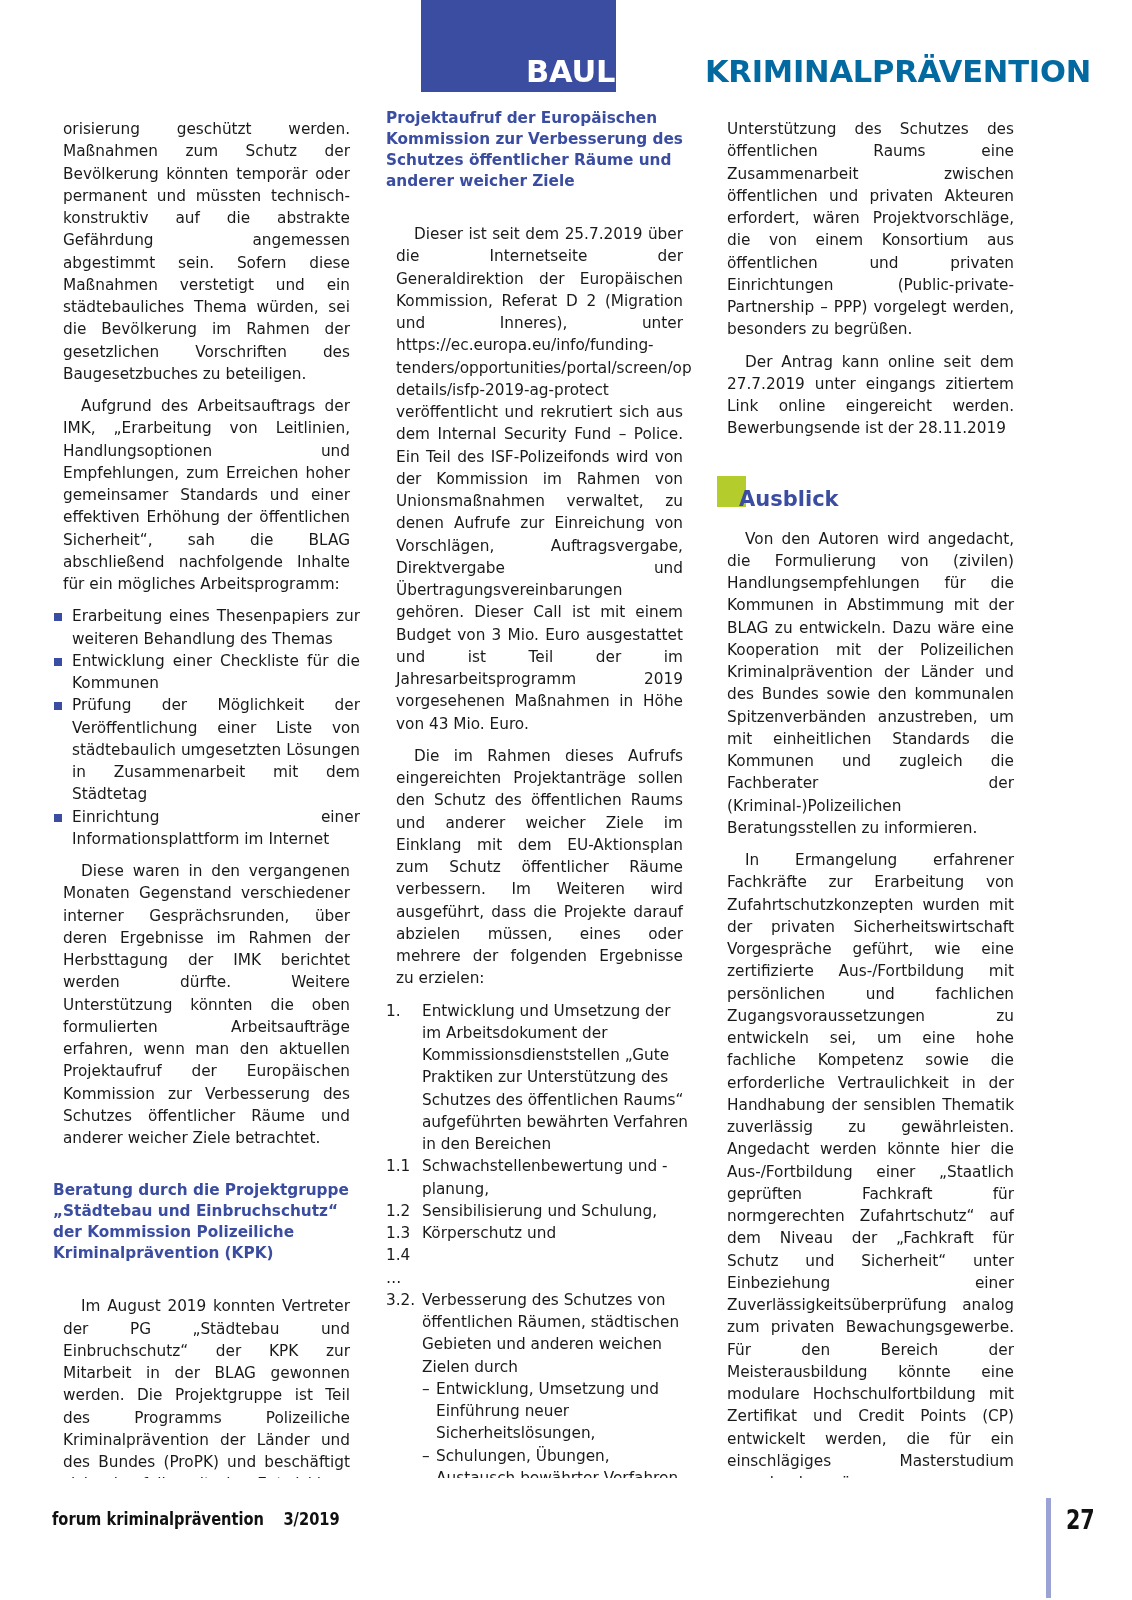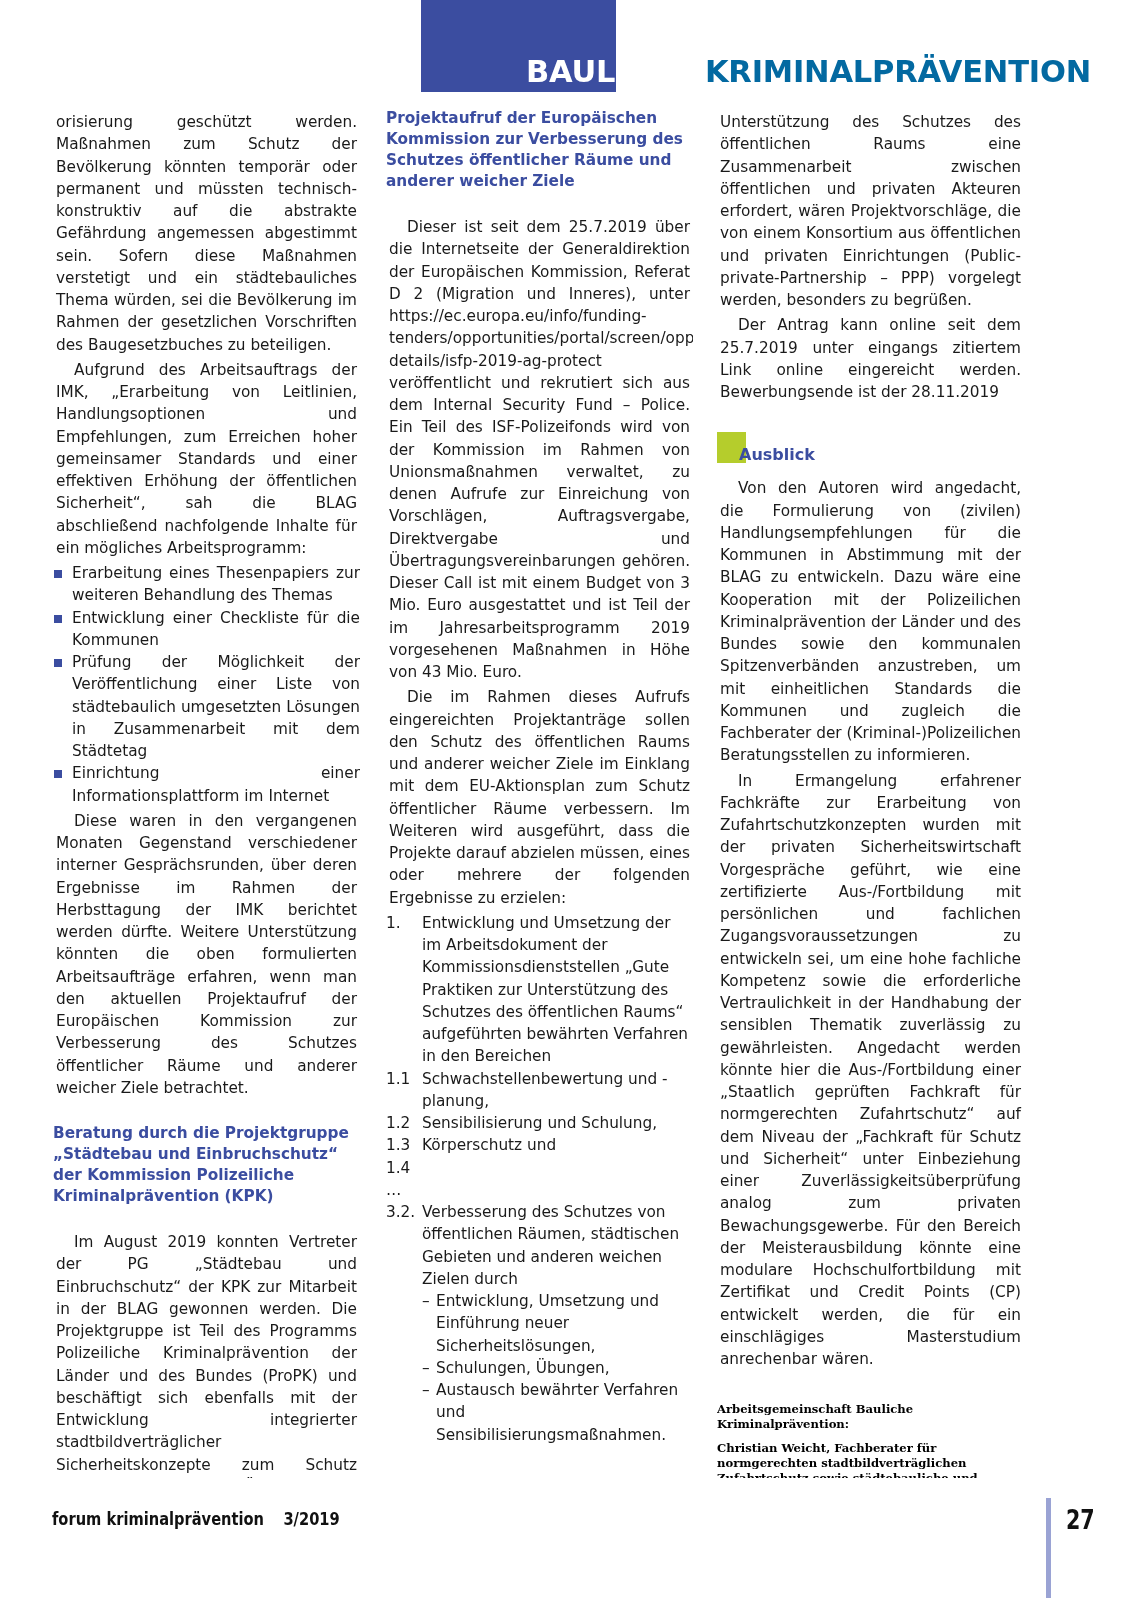--- a/index.html
+++ b/index.html
@@ -63,21 +63,21 @@
     font-size: 15.3px;
     line-height: 22.25px;
     text-align: justify;
     overflow: hidden;
   }
   .col-1 { left: 53px; }
   .col-2 { left: 386px; }
   .col-3 { left: 717px; }
 
   p {
-    margin: 3px;
+    margin: 10px;
     text-align: justify;
     hyphens: manual;
   }
   p.indent { text-indent: 18px; }
   p.noindent { text-indent: 0; }
 
   h3.sub-blue {
     margin: 0;
     padding: 0;
     color: #3b4da0;
@@ -141,21 +141,21 @@
     top: 0;
     width: 29px;
     height: 31px;
     background: #b5cd2c;
   }
   .ausblick-label {
     position: absolute;
     left: 22px;
     top: 14px;
     color: #3b4da0;
-    font-size: 16px;
+    font-size: 21px;
     font-weight: bold;
     line-height: 18px;
   }
 
   
   .notes {
     font-family: "DejaVu Serif", serif;
     font-size: 11.6px;
     line-height: 14.6px;
     font-weight: bold;
@@ -277,21 +277,21 @@
       <div class="dashrow">
         <span class="dash">–</span>
         <span class="body">Austausch bewährter Verfahren und Sensibilisierungsmaßnahmen.</span>
       </div>
     </div>
 
   </div>
 
   <div class="col col-3">
     <p class="noindent">Unterstützung des Schutzes des öffentlichen Raums eine Zusammenarbeit zwischen öffentlichen und privaten Akteuren erfordert, wären Projektvorschläge, die von einem Konsortium aus öffentlichen und privaten Einrichtungen (Public-private-Partnership – PPP) vorgelegt werden, besonders zu begrüßen.</p>
-    <p class="indent">Der Antrag kann online seit dem 25.7.2019 unter eingangs zitiertem Link online eingereicht werden. Bewerbungsende ist der 28.11.2019</p>
+    <p class="indent">Der Antrag kann online seit dem 27.7.2019 unter eingangs zitiertem Link online eingereicht werden. Bewerbungsende ist der 28.11.2019</p>
 
     <div class="spacer-lg"></div>
     <div class="ausblick-wrap">
       <div class="ausblick-box"></div>
       <div class="ausblick-label">Ausblick</div>
     </div>
 
     <p class="indent">Von den Autoren wird angedacht, die Formulierung von (zivilen) Handlungsempfehlungen für die Kommunen in Abstimmung mit der BLAG zu entwickeln. Dazu wäre eine Kooperation mit der Polizeilichen Kriminalprävention der Länder und des Bundes sowie den kommunalen Spitzenverbänden anzustreben, um mit einheitlichen Standards die Kommunen und zugleich die Fachberater der (Kriminal-)Polizeilichen Beratungsstellen zu informieren.</p>
     <p class="indent">In Ermangelung erfahrener Fachkräfte zur Erarbeitung von Zufahrtschutzkonzepten wurden mit der privaten Sicherheitswirtschaft Vorgespräche geführt, wie eine zertifizierte Aus-/Fortbildung mit persönlichen und fachlichen Zugangsvoraussetzungen zu entwickeln sei, um eine hohe fachliche Kompetenz sowie die erforderliche Vertraulichkeit in der Handhabung der sensiblen Thematik zuverlässig zu gewährleisten. Angedacht werden könnte hier die Aus-/Fortbildung einer „Staatlich geprüften Fachkraft für normgerechten Zufahrtschutz“ auf dem Niveau der „Fachkraft für Schutz und Sicherheit“ unter Einbeziehung einer Zuverlässigkeitsüberprüfung analog zum privaten Bewachungsgewerbe. Für den Bereich der Meisterausbildung könnte eine modulare Hochschulfortbildung mit Zertifikat und Credit Points (CP) entwickelt werden, die für ein einschlägiges Masterstudium anrechenbar wären.</p>
 

